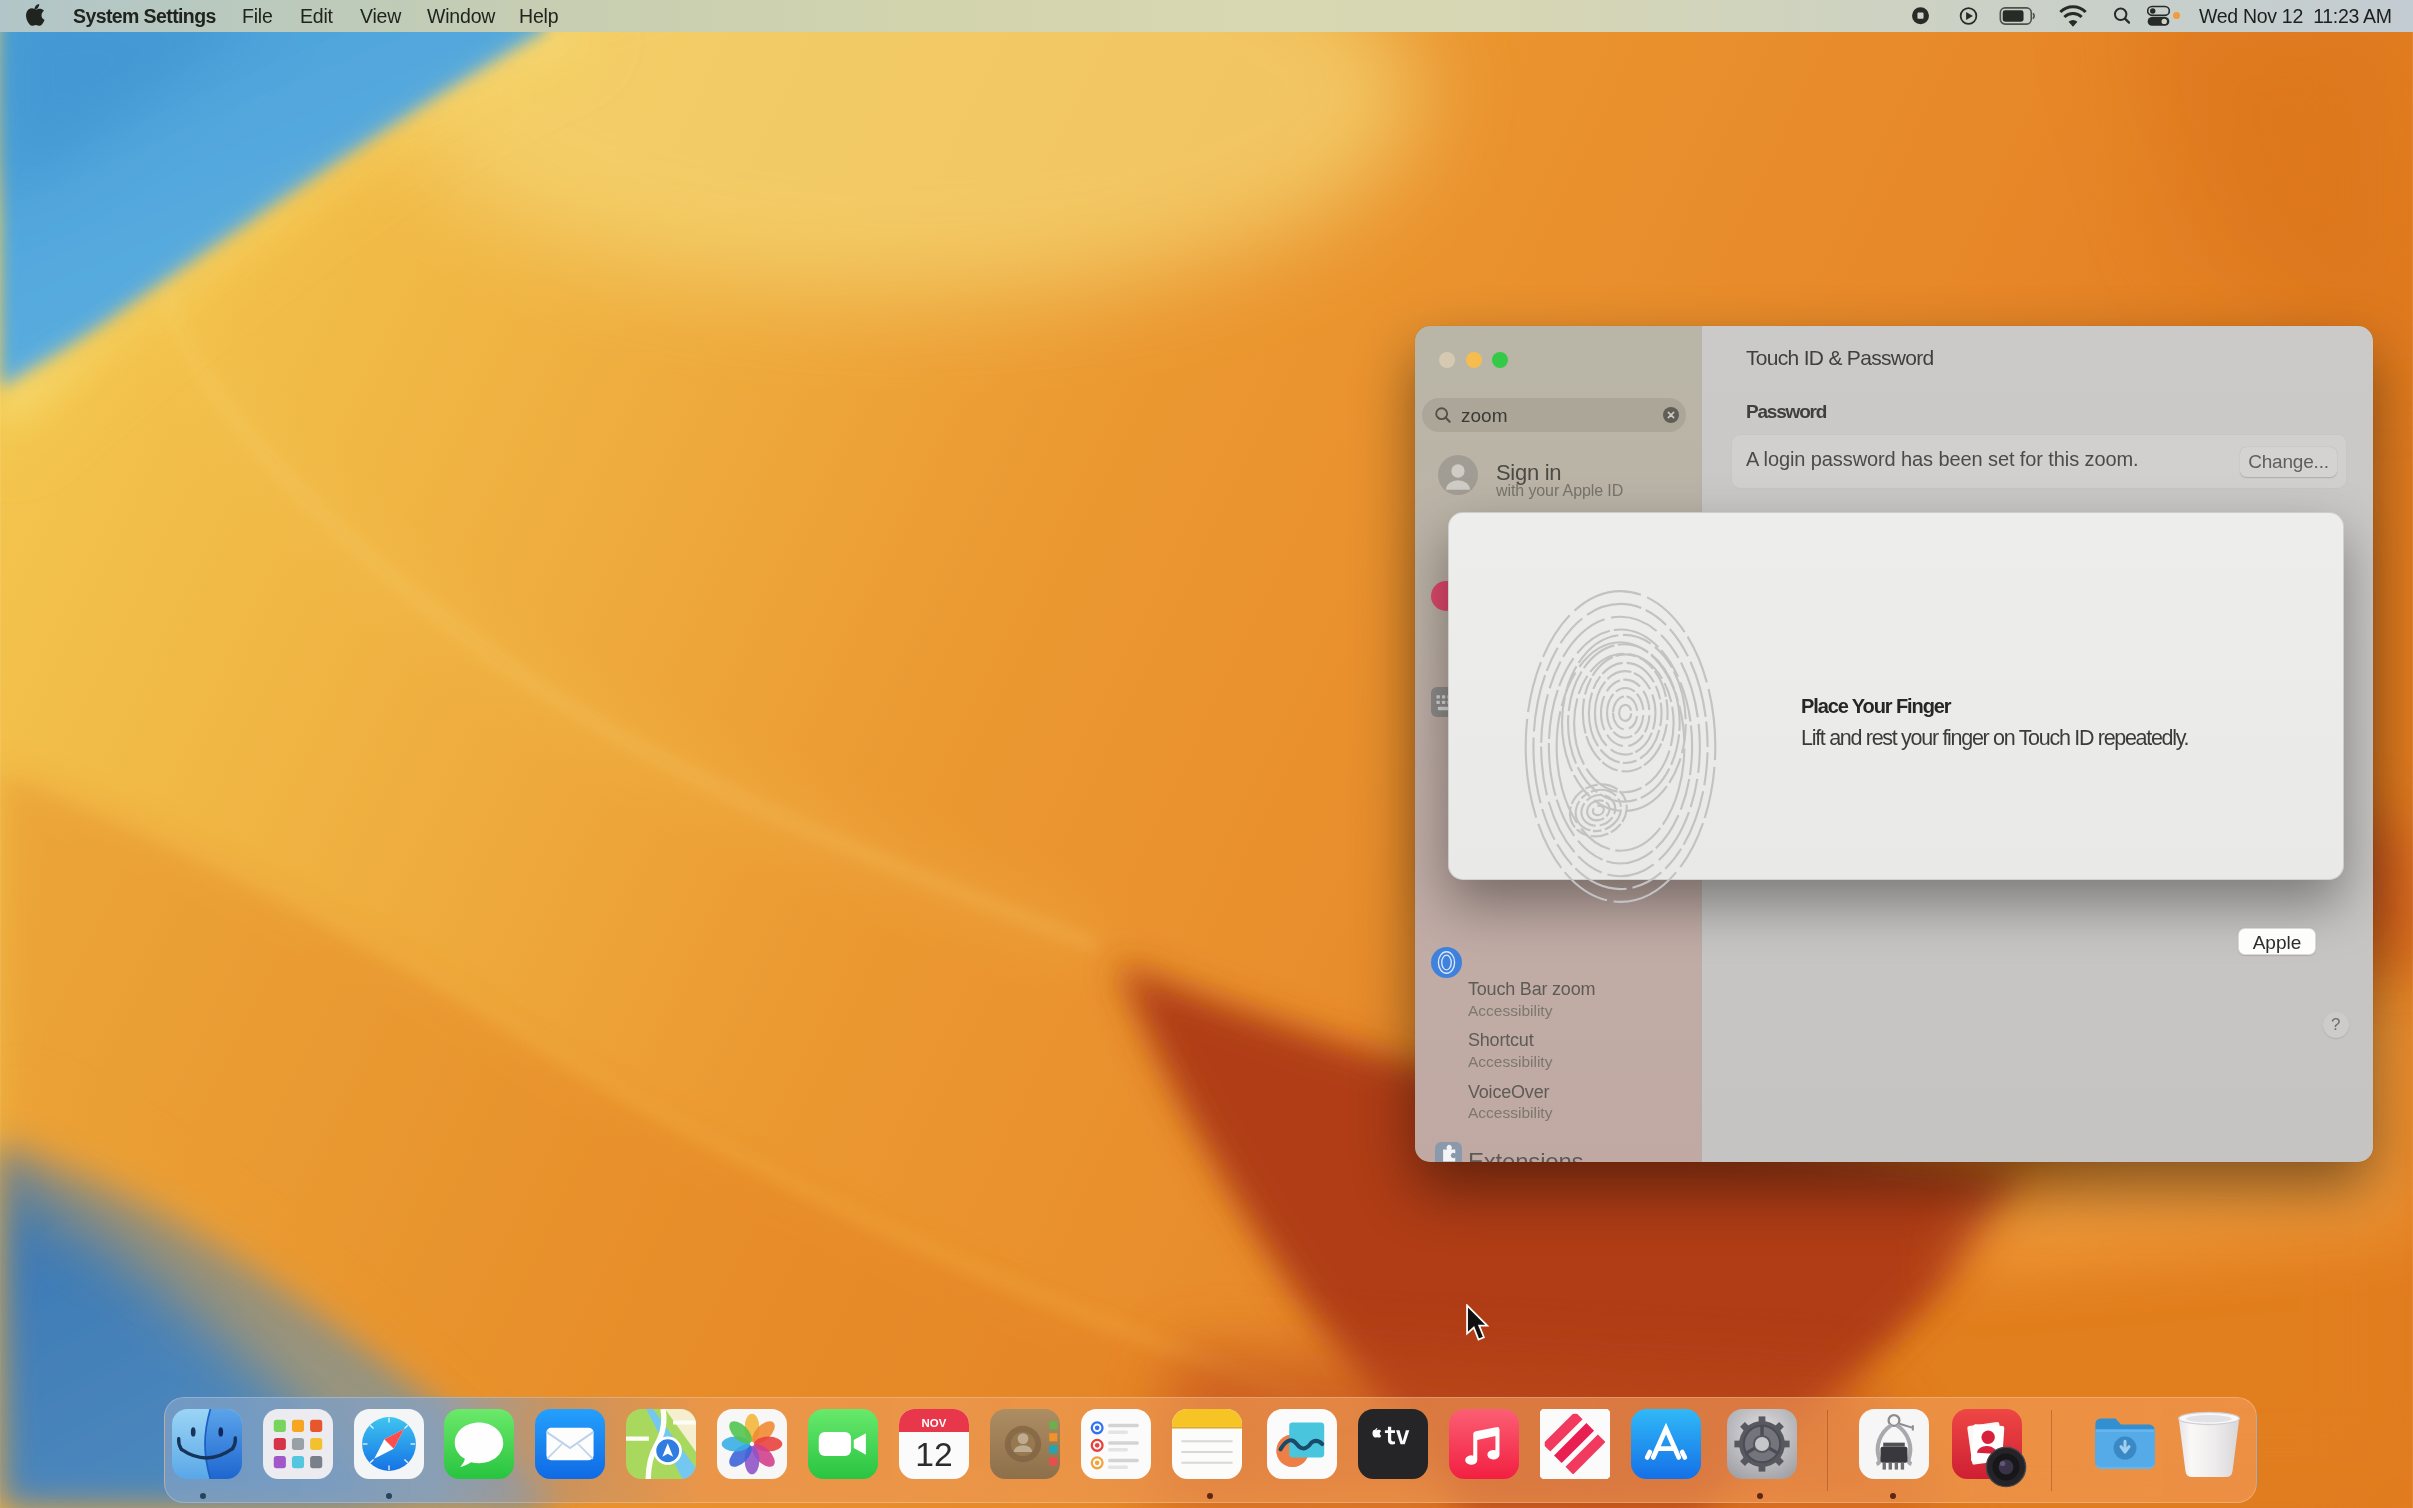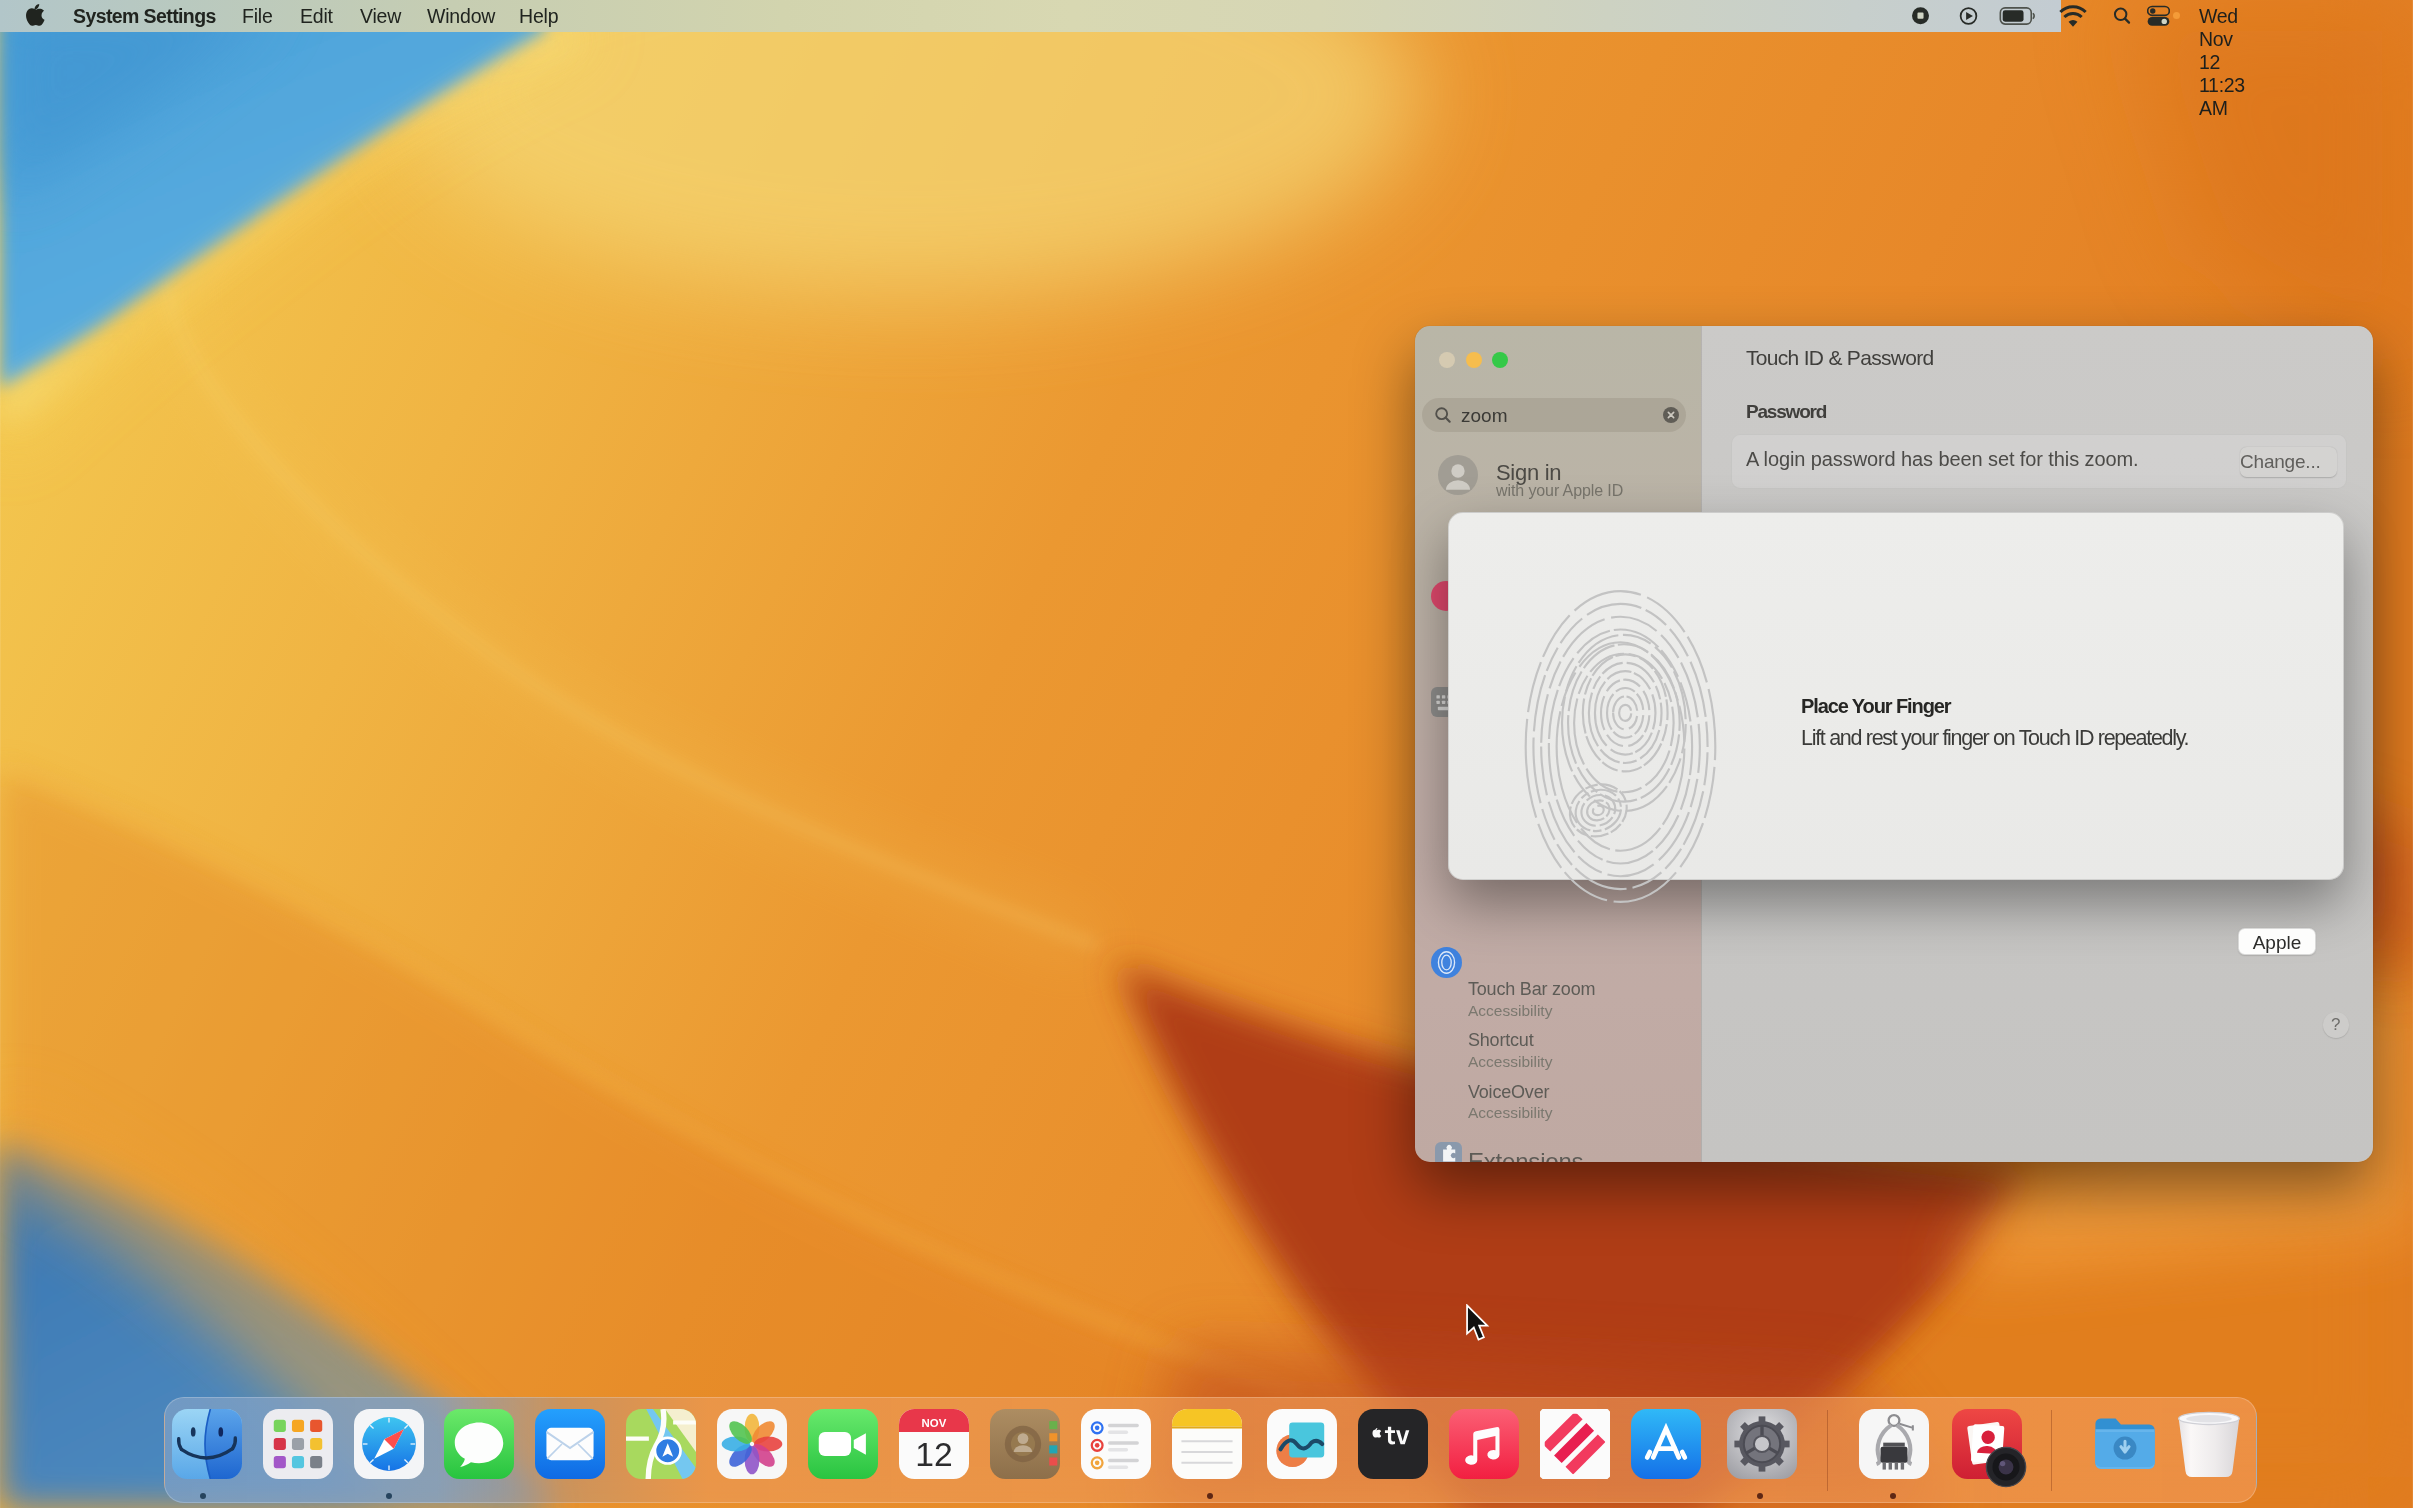--- a/index.html
+++ b/index.html
@@ -1,19 +1,19 @@
 <!DOCTYPE html>
 <html style="font-size:10.8px"><head><meta charset="utf-8"><style>
 *{margin:0;padding:0;box-sizing:border-box}
 html,body{width:2413px;height:1508px;overflow:hidden}
 body{font-family:"Liberation Sans",sans-serif;-webkit-font-smoothing:antialiased}
 #screen{position:absolute;top:0;left:0;width:2413px;height:1508px;overflow:hidden}
 .abs{position:absolute}
 #wall{position:absolute;top:0;left:0}
-#menubar{position:absolute;top:0;left:0;width:2061px;height:32px;
+#menubar{position:absolute;top:0;left:0;width:2413px;height:32px;
 background:linear-gradient(90deg,#b2c6c9 0%,#b9c9bf 9%,#c6cdb2 22%,#d2d4ae 38%,#d8d8b2 52%,#d6d6b5 64%,#cdd2c2 78%,#c7cfcc 90%,#c3ccd2 100%);}
 .mtxt{position:absolute;top:5.4px;font-size:19.5px;letter-spacing:-0.2px;color:#20241f}
 .micon{position:absolute;top:0;height:32px}
 #window{position:absolute;left:1415px;top:326px;width:958px;height:836px;border-radius:15px;overflow:hidden;
 box-shadow:0 27px 61px rgba(0,0,0,.45), 0 0 0.7px rgba(0,0,0,.4)}
 #sidebar{position:absolute;left:0;top:0;width:286px;height:836px;
 background:linear-gradient(180deg,#b9b6a7 0%,#bbb2a6 30%,#bfaca6 55%,#c1aba5 80%,#bfa9a2 100%)}
 #content{position:absolute;left:286px;top:0;width:672px;height:836px;
 background:linear-gradient(180deg,#cbcac8 0%,#c7c6c4 60%,#c5c4c2 100%);border-left:1.3px solid rgba(90,80,70,.18)}
 #dialog{position:absolute;left:1448px;top:512px;width:896px;height:368px;border-radius:15px;
@@ -175,21 +175,21 @@
 <svg class="abs" style="left:20px;top:816px" width="27" height="27" viewBox="0 0 40 40">
           <path d="M12,11 h6 a4,4 0 1,1 6,0 h6 v6 a4,4 0 1,0 0,6 v6 h-18 Z" fill="#f2f4f6"></path>
         </svg>
 <div class="abs" style="left:53px;top:822px;font-size:24px;letter-spacing:-0.2px;color:#5d5b56">Extensions</div>
 </div>
 <div id="content">
 <div class="abs" style="left:44px;top:19.5px;font-size:21px;font-weight:normal;letter-spacing:-0.7px;color:#403f3c">Touch ID &amp; Password</div>
 <div class="abs" style="left:44px;top:75px;font-size:19px;font-weight:bold;letter-spacing:-1.2px;color:#403f3c">Password</div>
 <div class="abs" style="left:29px;top:108px;width:616px;height:55px;border-radius:9.4px;background:rgba(255,255,255,.14);border:0.7px solid rgba(0,0,0,.05)"></div>
 <div class="abs" style="left:44px;top:122px;font-size:20px;letter-spacing:-0.1px;color:#4c4b48">A login password has been set for this zoom.</div>
-<div class="abs" style="left:538px;top:121px;width:97px;height:30px;border-radius:6.7px;background:#d4d3d1;box-shadow:0 0.7px 1.3px rgba(0,0,0,.18);font-size:19px;letter-spacing:-0.2px;color:#605f5c;line-height:30px">Change...</div>
+<div class="abs" style="left:538px;top:121px;width:97px;height:30px;border-radius:6.7px;background:#d4d3d1;box-shadow:0 0.7px 1.3px rgba(0,0,0,.18);font-size:19px;letter-spacing:-0.2px;color:#605f5c;text-align:center;line-height:30px">Change...</div>
 <div class="abs" style="left:621px;top:686px;width:25.6px;height:25.6px;border-radius:50%;background:#cdccca;box-shadow:0 0.7px 1.3px rgba(0,0,0,.15);font-size:17px;color:#6e6d6a;text-align:center;line-height:25.6px">?</div>
 </div>
 </div>
 <div id="dialog">
 <svg class="abs" style="left:74px;top:75px" width="195" height="317" viewBox="0 0 290 470" fill="none" stroke="#c3c3c3" stroke-width="3.2">
 <path d="M 143.0 185.0 a 9.0 12.0 0 1 0 18.0 0 a 9.0 12.0 0 1 0 -18.0 0" stroke-dasharray="32 4 35 5 22 5"></path>
 <path d="M 134.0 185.0 a 18.0 24.5 0 1 0 36.0 0 a 18.0 24.5 0 1 0 -36.0 0" stroke-dasharray="31 8 23 8 28 4"></path>
 <path d="M 125.0 185.0 a 27.0 37.0 0 1 0 54.0 0 a 27.0 37.0 0 1 0 -54.0 0" stroke-dasharray="26 4 31 5 31 8"></path>
 <path d="M 116.0 185.0 a 36.0 49.5 0 1 0 72.0 0 a 36.0 49.5 0 1 0 -72.0 0" stroke-dasharray="26 8 30 8 28 5"></path>
 <path d="M 107.0 185.0 a 45.0 62.0 0 1 0 90.0 0 a 45.0 62.0 0 1 0 -90.0 0" stroke-dasharray="53 8 35 4 39 5"></path>

